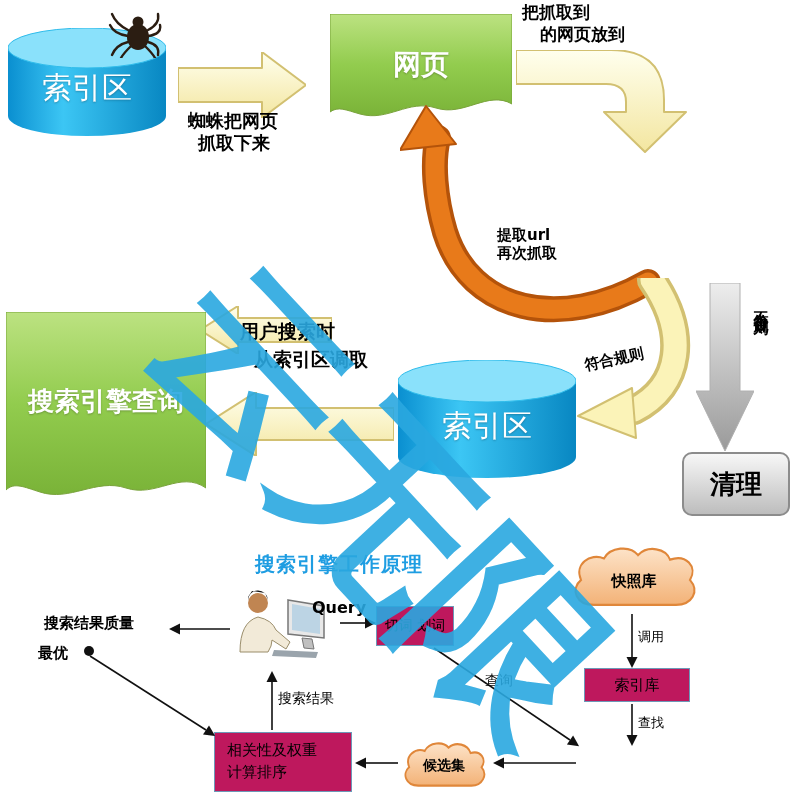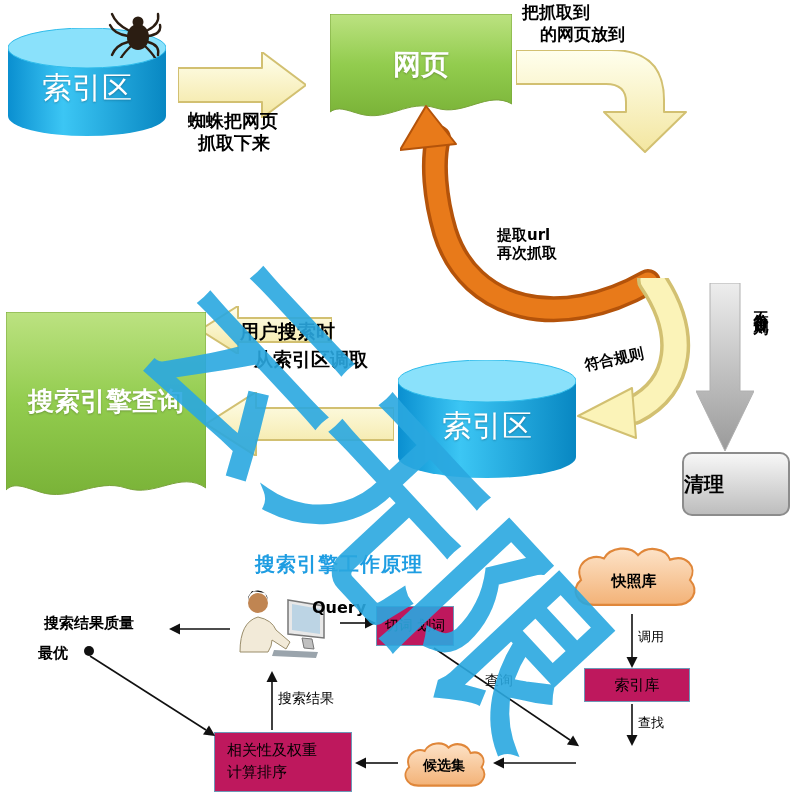--- a/index.html
+++ b/index.html
@@ -10,22 +10,22 @@
   .cyl-label{position:absolute;left:0;width:100%;text-align:center;color:#ffffff;font-weight:normal;
              text-shadow:0 1px 2px rgba(0,0,0,.25);}
   .doc-label{position:absolute;left:0;width:100%;text-align:center;color:#ffffff;font-weight:bold;
              text-shadow:0 1px 2px rgba(0,0,0,.25);}
   .blabel{position:absolute;font-weight:bold;color:#000;white-space:nowrap;line-height:1.2;}
   .slabel{position:absolute;color:#000;white-space:nowrap;line-height:1.15;font-size:13px;}
   .vtext{writing-mode:vertical-rl;letter-spacing:2px;}
   .bbox{position:absolute;background:#be185d;border:1.5px solid #6d98b8;display:flex;
         align-items:center;justify-content:center;font-size:15px;color:#000;box-sizing:border-box;}
   .graybox{position:absolute;background:linear-gradient(#f7f7f7,#bdbdbd);border:2px solid #8c8c8c;
-           border-radius:10px;display:flex;align-items:center;
-           font-size:20px;font-weight:600;color:#000;box-sizing:border-box;}
+           border-radius:10px;display:flex;align-items:center;justify-content:center;
+           font-size:26px;font-weight:600;color:#000;box-sizing:border-box;}
   .watermark{position:absolute;font-weight:bold;white-space:nowrap;line-height:1;
              transform-origin:0 0;z-index:60;pointer-events:none;}
   .dot{position:absolute;border-radius:50%;background:#111;}
 </style>
 </head>
 <body>
 
 <div id="canvas">
 
   <svg width="0" height="0" style="position:absolute" aria-hidden="true">

